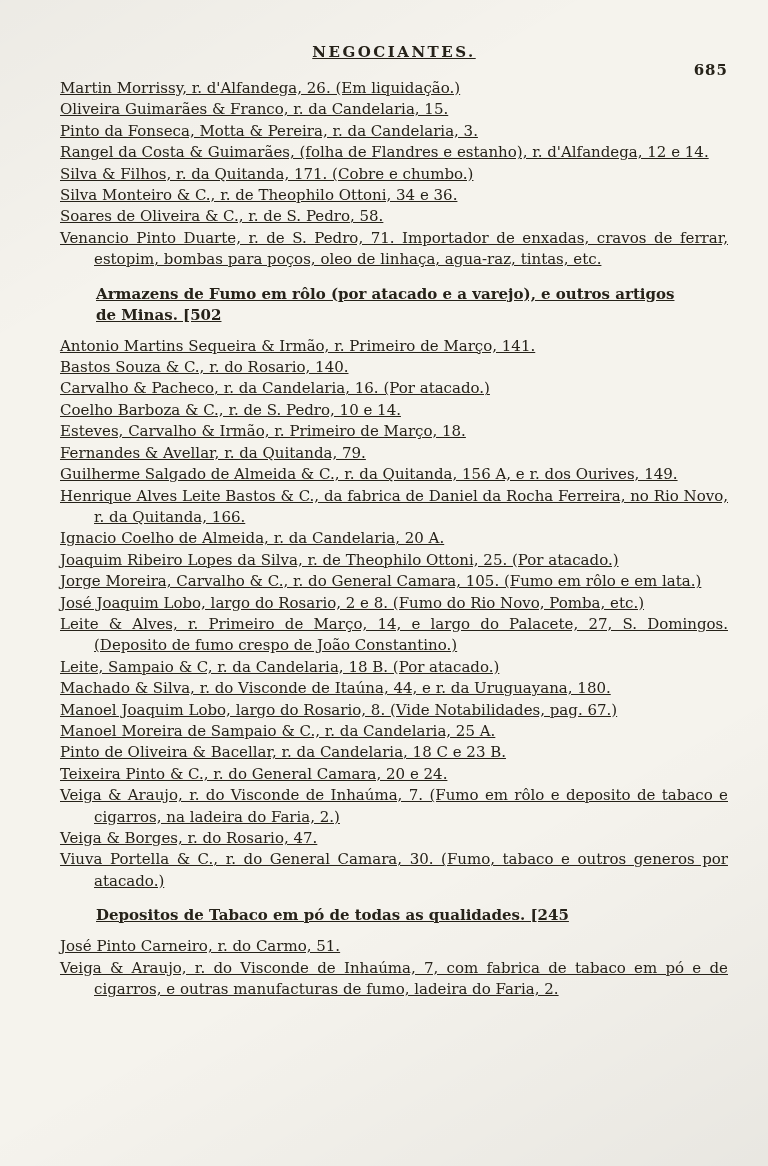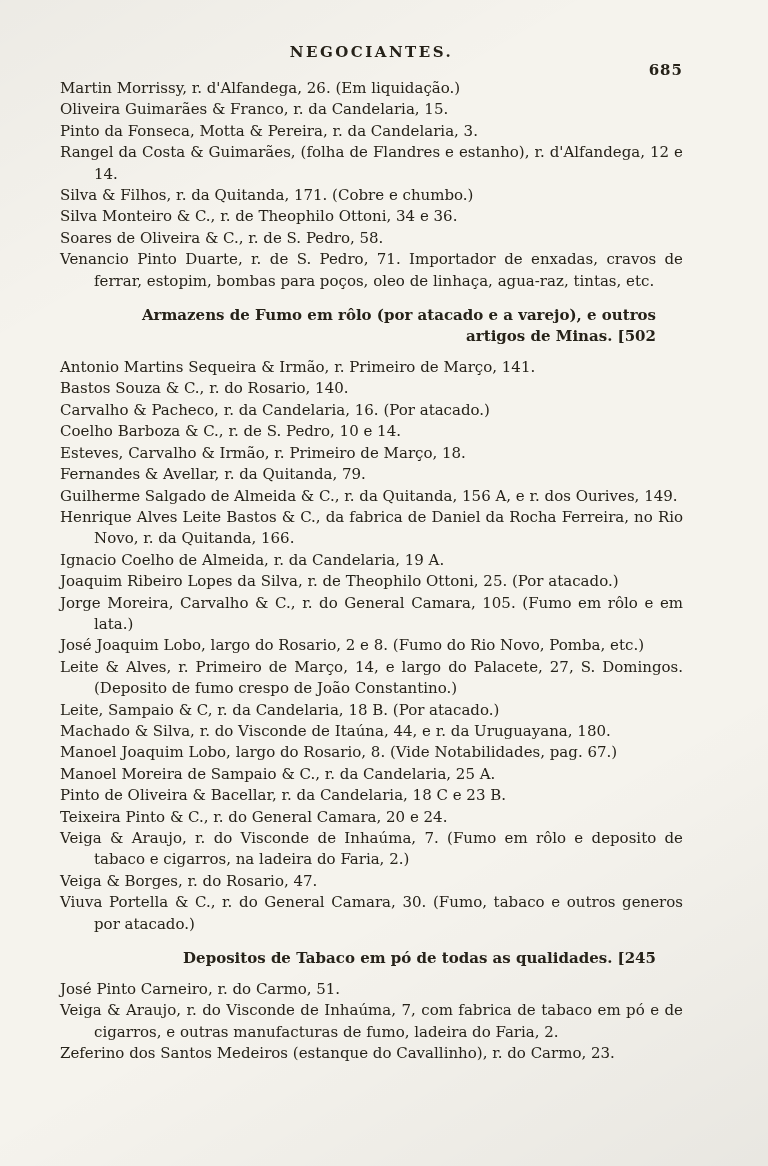--- a/index.html
+++ b/index.html
@@ -6,21 +6,21 @@
   html, body { width: 768px; }
   body {
     width: 768px;
     height: 1166px;
     overflow: hidden;
     background-color: var(--paper, #f5f3ed);
     background-image: linear-gradient(150deg, rgba(0,0,0,0.035) 0%, rgba(0,0,0,0) 22%, rgba(0,0,0,0) 70%, rgba(0,0,0,0.05) 100%);
     font-family: "DejaVu Serif", "Liberation Serif", serif;
     color: var(--ink, #262219);
   }
-  .page { padding: 42px 85px 0 60px; }
+  .page { padding: 42px 40px 0 60px; text-decoration: underline; }
   .page-header {
     position: relative;
     text-align: center;
     margin-bottom: 14px;
     height: 22px;
   }
   .running-title {
     font-weight: bold;
     font-size: 15px;
     letter-spacing: 2.5px;
@@ -37,22 +37,22 @@
     font-size: 15px;
     line-height: 21.4px;
     text-align: justify;
     padding-left: 34px;
     text-indent: -34px;
   }
   .section-heading {
     font-size: 15px;
     line-height: 21px;
     font-weight: bold;
-    text-align: right;
-    margin: 13px 27px 10px 36px;
+    text-align: left;
+    margin: 13px 48px 10px 36px;
   }
   .section:first-child .entry-list { margin-top: 8px; }
 </style>
 </head>
 <body>
 
 <div class="page">
   <header class="page-header">
     <span class="running-title">NEGOCIANTES.</span>
     <span class="page-number">685</span>
@@ -91,21 +91,21 @@
   <p class="entry">Coelho Barboza &amp; C., r. de S. Pedro, 10 e 14.</p>
 
   <p class="entry">Esteves, Carvalho &amp; Irmão, r. Primeiro de Março, 18.</p>
 
   <p class="entry">Fernandes &amp; Avellar, r. da Quitanda, 79.</p>
 
   <p class="entry">Guilherme Salgado de Almeida &amp; C., r. da Quitanda, 156 A, e r. dos Ourives, 149.</p>
 
   <p class="entry">Henrique Alves Leite Bastos &amp; C., da fabrica de Daniel da Rocha Ferreira, no Rio Novo, r. da Quitanda, 166.</p>
 
-  <p class="entry">Ignacio Coelho de Almeida, r. da Candelaria, 19 A.</p>
+  <p class="entry">Ignacio Coelho de Almeida, r. da Candelaria, 20 A.</p>
 
 
   <p class="entry">Joaquim Ribeiro Lopes da Silva, r. de Theophilo Ottoni, 25. (Por atacado.)</p>
 
   <p class="entry">Jorge Moreira, Carvalho &amp; C., r. do General Camara, 105. (Fumo em rôlo e em lata.)</p>
 
   <p class="entry">José Joaquim Lobo, largo do Rosario, 2 e 8. (Fumo do Rio Novo, Pomba, etc.)</p>
 
   <p class="entry">Leite &amp; Alves, r. Primeiro de Março, 14, e largo do Palacete, 27, S. Domingos. (Deposito de fumo crespo de João Constantino.)</p>
 
@@ -131,17 +131,16 @@
 </div>
   </section>
 
   <section class="section">
     <h2 class="section-heading">Depositos de Tabaco em pó de todas as qualidades. [245</h2>
     <div class="entry-list">
   <p class="entry">José Pinto Carneiro, r. do Carmo, 51.</p>
 
   <p class="entry">Veiga &amp; Araujo, r. do Visconde de Inhaúma, 7, com fabrica de tabaco em pó e de cigarros, e outras manufacturas de fumo, ladeira do Faria, 2.</p>
 
-  <p class="entry">Zeferino dos Santos Medeiros (estanque do Cavallinho), r. do Carmo, 23.</p>
 </div>
   </section>
 </main>
 </div>
 
 </body></html>

